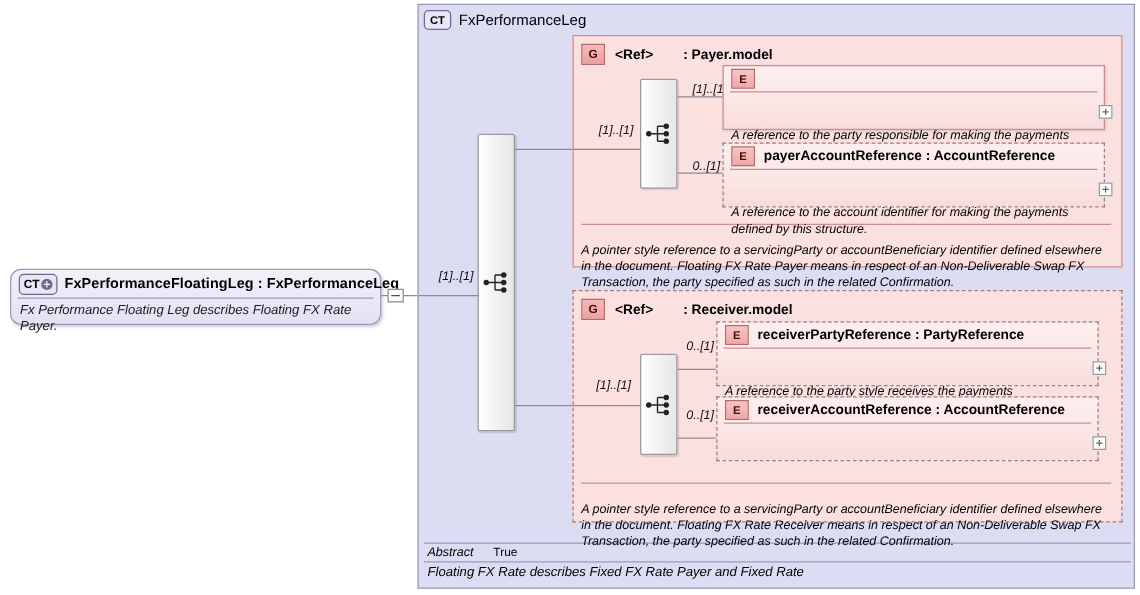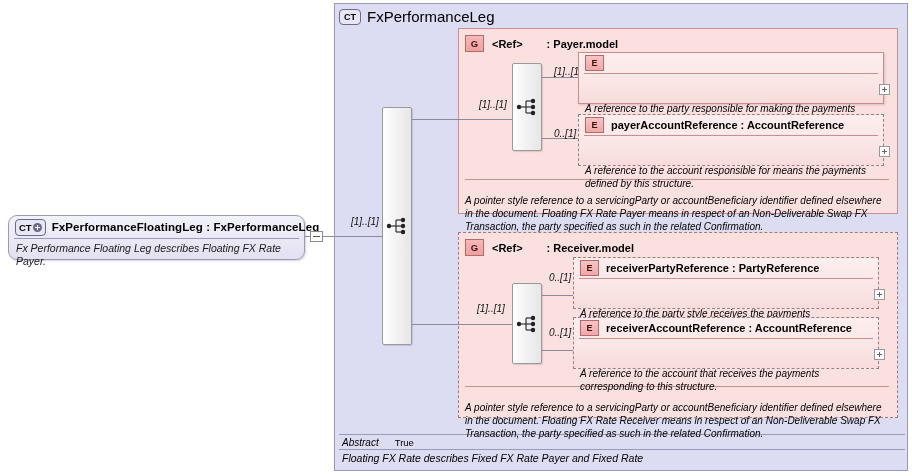--- a/index.html
+++ b/index.html
@@ -104,21 +104,21 @@
     display: flex; align-items: center; gap: 6px;
   }
   .badge-ct-plain {
     display: inline-flex; align-items: center; justify-content: center;
     height: 14px; padding: 0 4px;
     border: 1px solid #6a6a90;
     border-radius: 4px;
     background: #e8e6f4;
     font-size: 9px; font-weight: bold;
   }
-  .ct-title { font-size: 15px; }
+  .ct-title { font-size: 12px; }
 
   
   .ct-footer {
     position: absolute; left: 4px; bottom: 4px; width: 566px;
   }
   .ct-footer-row {
     display: flex; align-items: center;
     border-top: 1px solid #9a9ab8;
     height: 14px; padding-left: 3px; gap: 16px;
     font-size: 10px;
@@ -316,21 +316,21 @@
   </div>
   <div class="abs expander" style="left:879px; top:84px;"></div>
 
   <div class="abs card" style="left:554px; top:128px;">0..[1]</div>
   <div class="abs elem elem-dashed" style="left:578px; top:114px; width:306px; height:52px;">
     <div class="elem-head">
       <span class="badge-e">E</span>
       <span class="elem-title">payerAccountReference : AccountReference</span>
     </div>
     <div class="elem-divider"></div>
-    <div class="elem-doc">A reference to the account responsible for means the payments defined by this structure.</div>
+    <div class="elem-doc">A reference to the account identifier for making the payments defined by this structure.</div>
   </div>
   <div class="abs expander" style="left:879px; top:146px;"></div>
 
   <div class="abs card" style="left:481px; top:239px;">0..[1]</div>
 
   <div class="abs grp grp-dashed" style="left:458px; top:232px; width:440px; height:186px;">
     <div class="grp-head">
       <span class="badge-g">G</span>
       <span class="grp-ref">&lt;Ref&gt;</span>
       <span class="grp-name">: Receiver.model</span>
@@ -367,18 +367,17 @@
   </div>
   <div class="abs expander" style="left:874px; top:289px;"></div>
 
   <div class="abs card" style="left:549px; top:327px;">0..[1]</div>
   <div class="abs elem elem-dashed" style="left:573px; top:317px; width:306px; height:52px;">
     <div class="elem-head">
       <span class="badge-e">E</span>
       <span class="elem-title">receiverAccountReference : AccountReference</span>
     </div>
     <div class="elem-divider"></div>
-    <div class="elem-doc">A reference to the account that receives the payments corresponding to this structure.</div>
   </div>
   <div class="abs expander" style="left:874px; top:349px;"></div>
 
   <div class="abs edge-strip"></div>
 </div>
 
 </body></html>

